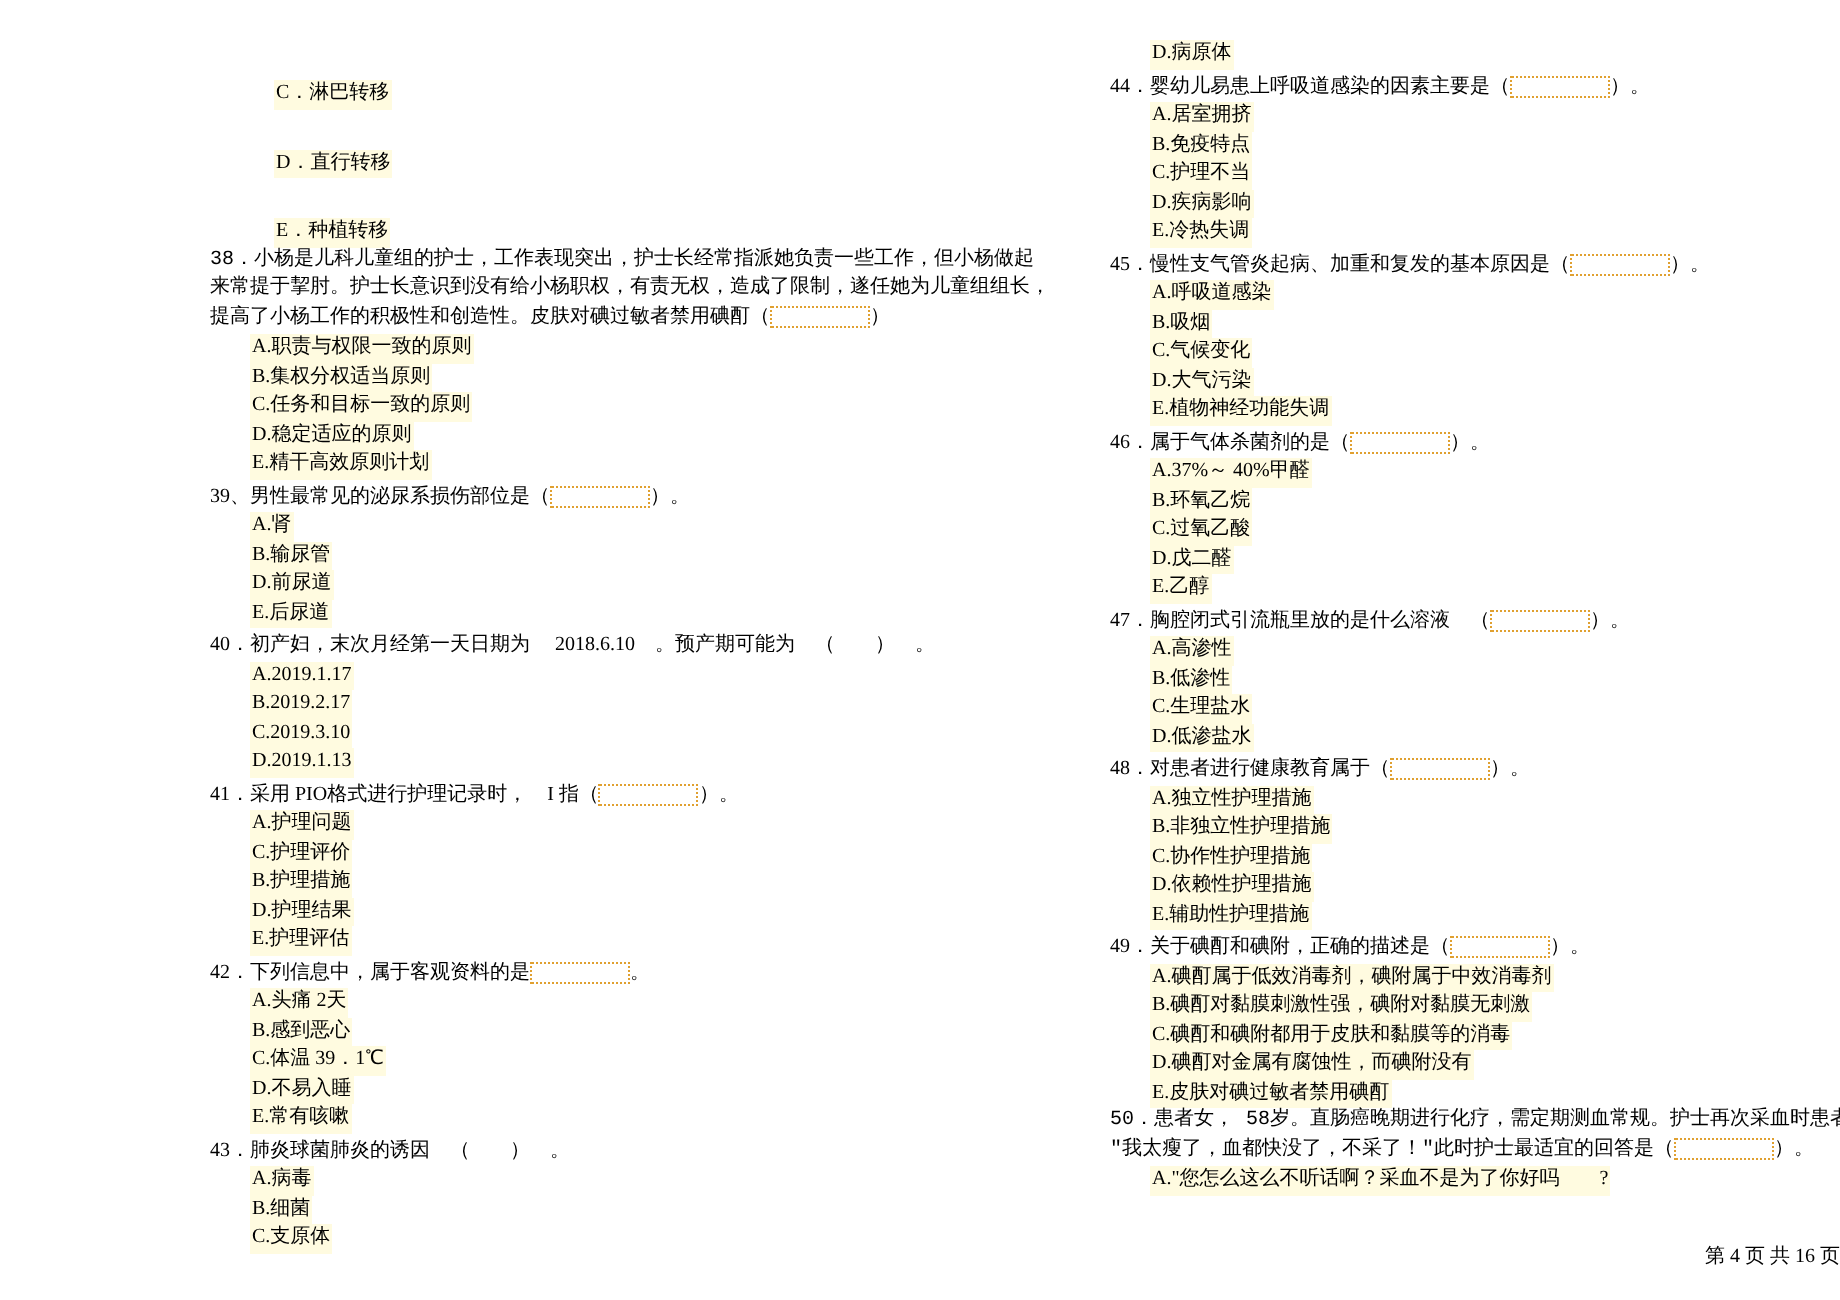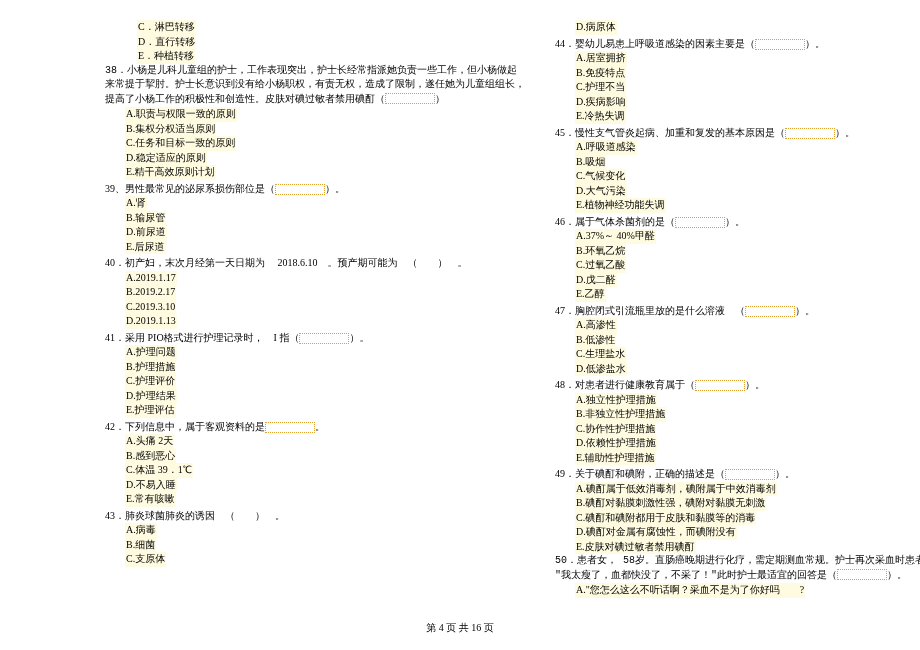--- a/index.html
+++ b/index.html
@@ -29,20 +29,21 @@
     .line {
       line-height: 1.45;
       white-space: nowrap;
       overflow: visible;
     }
     .q-line {
       margin-top: 2px;
     }
     .opt {
       padding-left: 32px;
+      margin-top: 20px;
     }
     .opt-indent {
       padding-left: 20px;
     }
     .hl {
       background: #fffbe0;
       display: inline-block;
       padding: 0 1px;
     }
     .box-blank {
@@ -50,21 +51,21 @@
       display: inline-block;
       min-width: 50px;
       height: 11px;
       vertical-align: middle;
     }
     .footer {
       position: absolute;
       bottom: 15px;
       left: 0;
       right: 0;
-      text-align: center;
+      text-align: right;
       font-size: 10px;
     }
     .para {
       line-height: 1.45;
       font-family: Liberation Mono, monospace;
     }
   </style>
 </head>
 <body>
 
@@ -93,22 +94,22 @@
     <div class="line opt-indent"><span class="hl">E.后尿道</span></div>
 
     <div class="line q-line"><span>40．</span><span>初产妇，末次月经第一天日期为　 2018.6.10　。预产期可能为　（　　）　。</span></div>
     <div class="line opt-indent"><span class="hl">A.2019.1.17</span></div>
     <div class="line opt-indent"><span class="hl">B.2019.2.17</span></div>
     <div class="line opt-indent"><span class="hl">C.2019.3.10</span></div>
     <div class="line opt-indent"><span class="hl">D.2019.1.13</span></div>
 
     <div class="line q-line"><span>41．</span><span>采用 PIO格式进行护理记录时，　I 指（</span><span class="box-blank"></span><span>）。</span></div>
     <div class="line opt-indent"><span class="hl">A.护理问题</span></div>
+    <div class="line opt-indent"><span class="hl">C.护理评价</span></div>
     <div class="line opt-indent"><span class="hl">B.护理措施</span></div>
-    <div class="line opt-indent"><span class="hl">C.护理评价</span></div>
     <div class="line opt-indent"><span class="hl">D.护理结果</span></div>
     <div class="line opt-indent"><span class="hl">E.护理评估</span></div>
 
     <div class="line q-line"><span>42．</span><span>下列信息中，属于客观资料的是</span><span class="box-blank"></span><span>。</span></div>
     <div class="line opt-indent"><span class="hl">A.头痛 2天</span></div>
     <div class="line opt-indent"><span class="hl">B.感到恶心</span></div>
     <div class="line opt-indent"><span class="hl">C.体温 39．1℃</span></div>
     <div class="line opt-indent"><span class="hl">D.不易入睡</span></div>
     <div class="line opt-indent"><span class="hl">E.常有咳嗽</span></div>
 

